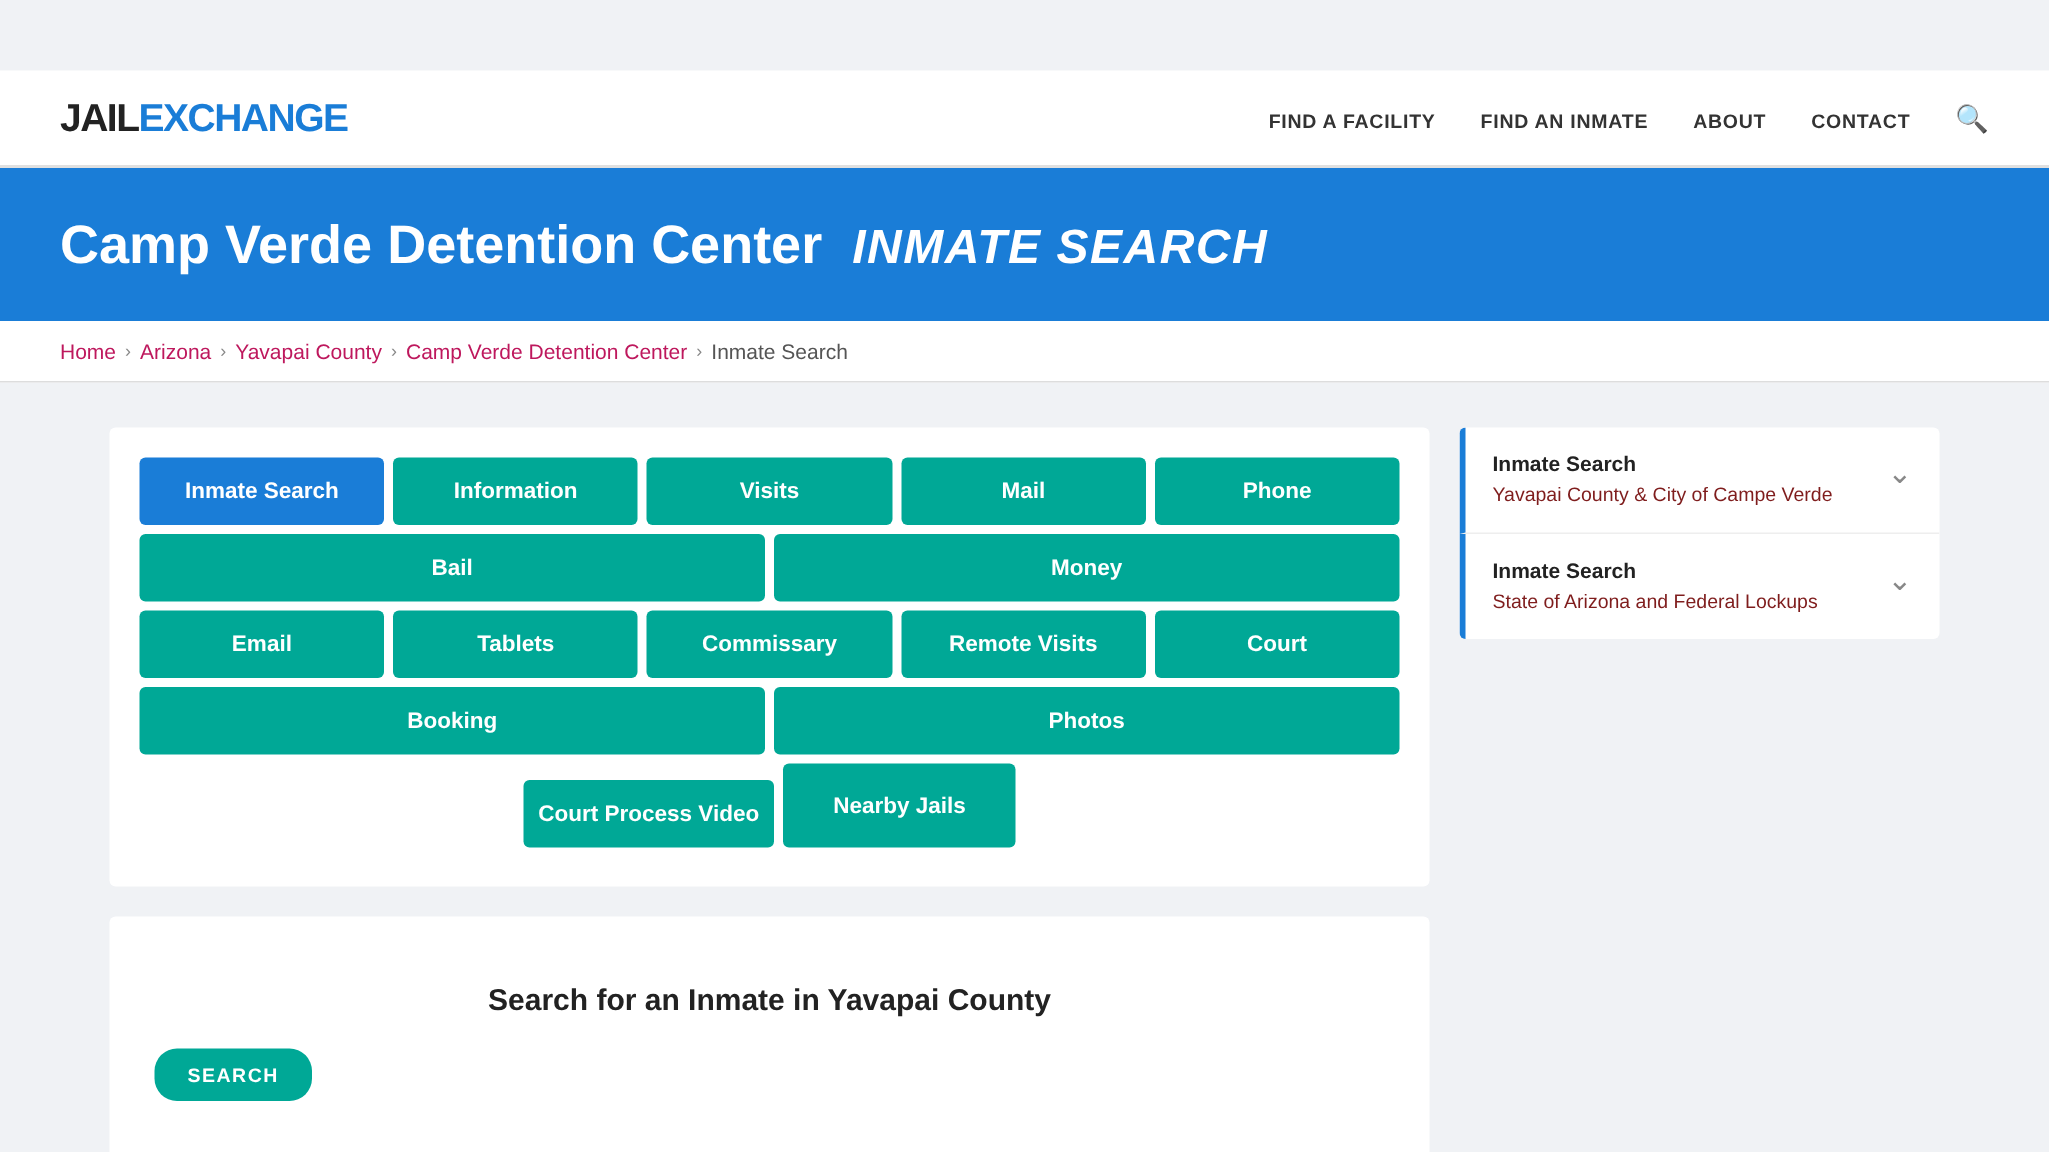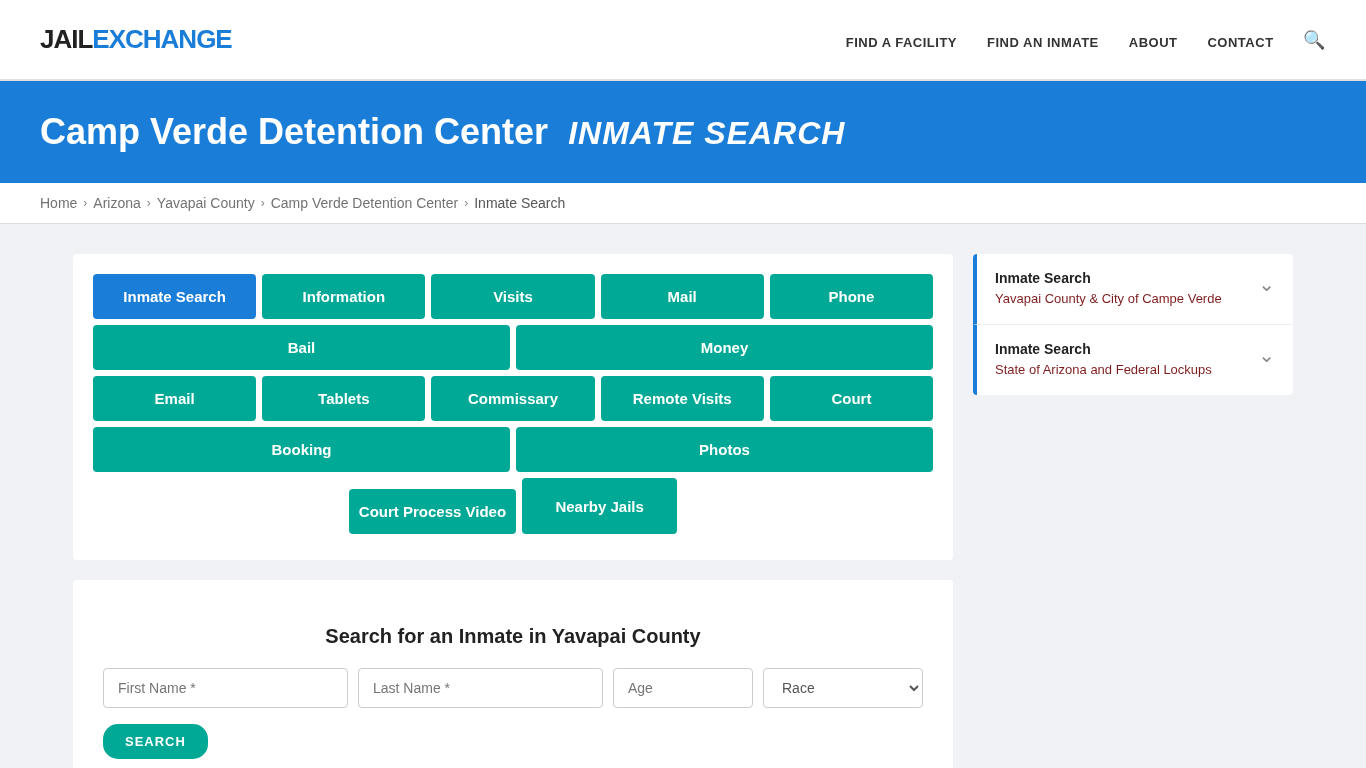--- a/index.html
+++ b/index.html
@@ -6,21 +6,22 @@
     body { font-family: Arial, sans-serif; background: #f0f2f5; color: #333; }
 
     
     .navbar {
       background: #fff;
       border-bottom: 2px solid #e0e0e0;
       display: flex;
       align-items: center;
       justify-content: space-between;
       padding: 0 40px;
-      height: 81px;
+      height: 65px;
+      margin-top: 47px;
     }
     .navbar-logo {
       font-size: 26px;
       font-weight: 900;
       letter-spacing: -1px;
       color: #222;
       text-decoration: none;
     }
     .navbar-logo span.jail { color: #222; }
     .navbar-logo span.exchange { color: #1a7dd7; }
@@ -69,21 +70,21 @@
       border-bottom: 1px solid #ddd;
     }
     .breadcrumb {
       display: flex;
       align-items: center;
       gap: 6px;
       font-size: 14px;
       flex-wrap: wrap;
     }
     .breadcrumb a {
-      color: #737373;
+      color: #be185d;
       text-decoration: none;
     }
     .breadcrumb .sep { color: #888; font-size: 12px; }
     .breadcrumb .current { color: #555; }
 
     
     .main-content {
       max-width: 1300px;
       margin: 30px auto;
       padding: 0 40px;
@@ -268,26 +269,20 @@
           <button class="tab-btn">Photos</button>
         </div>
       <div class="tabs-row" style="justify-content:center;" id="row-2">
           <button class="tab-btn" style="flex: 0 0 auto; min-width: 155px; margin-top: 11px;">Court Process Video</button>
           <button class="tab-btn" style="flex: 0 0 auto; min-width: 155px;">Nearby Jails</button>
         </div>
     </div>
 
     <div class="search-section">
       <h2>Search for an Inmate in Yavapai County</h2>
-      <div class="search-form">
-        <input type="text" placeholder="First Name *" style="">
-        <input type="text" placeholder="Last Name *" style="">
-        <input type="text" class="age-field" placeholder="Age" style="">
-        <select id="race-select"><option value="Race">Race</option><option value="White">White</option><option value="Black">Black</option><option value="Hispanic">Hispanic</option><option value="Asian">Asian</option><option value="Native American">Native American</option><option value="Other">Other</option></select>
-      </div>
       <button class="search-btn">SEARCH</button>
     </div>
 
   </div>
 
   <div class="right-sidebar">
     <div class="sidebar-card" id="sidebar-items-container">
         <div class="sidebar-item">
     <div class="sidebar-item-text">
       <div class="title">Inmate Search</div>

